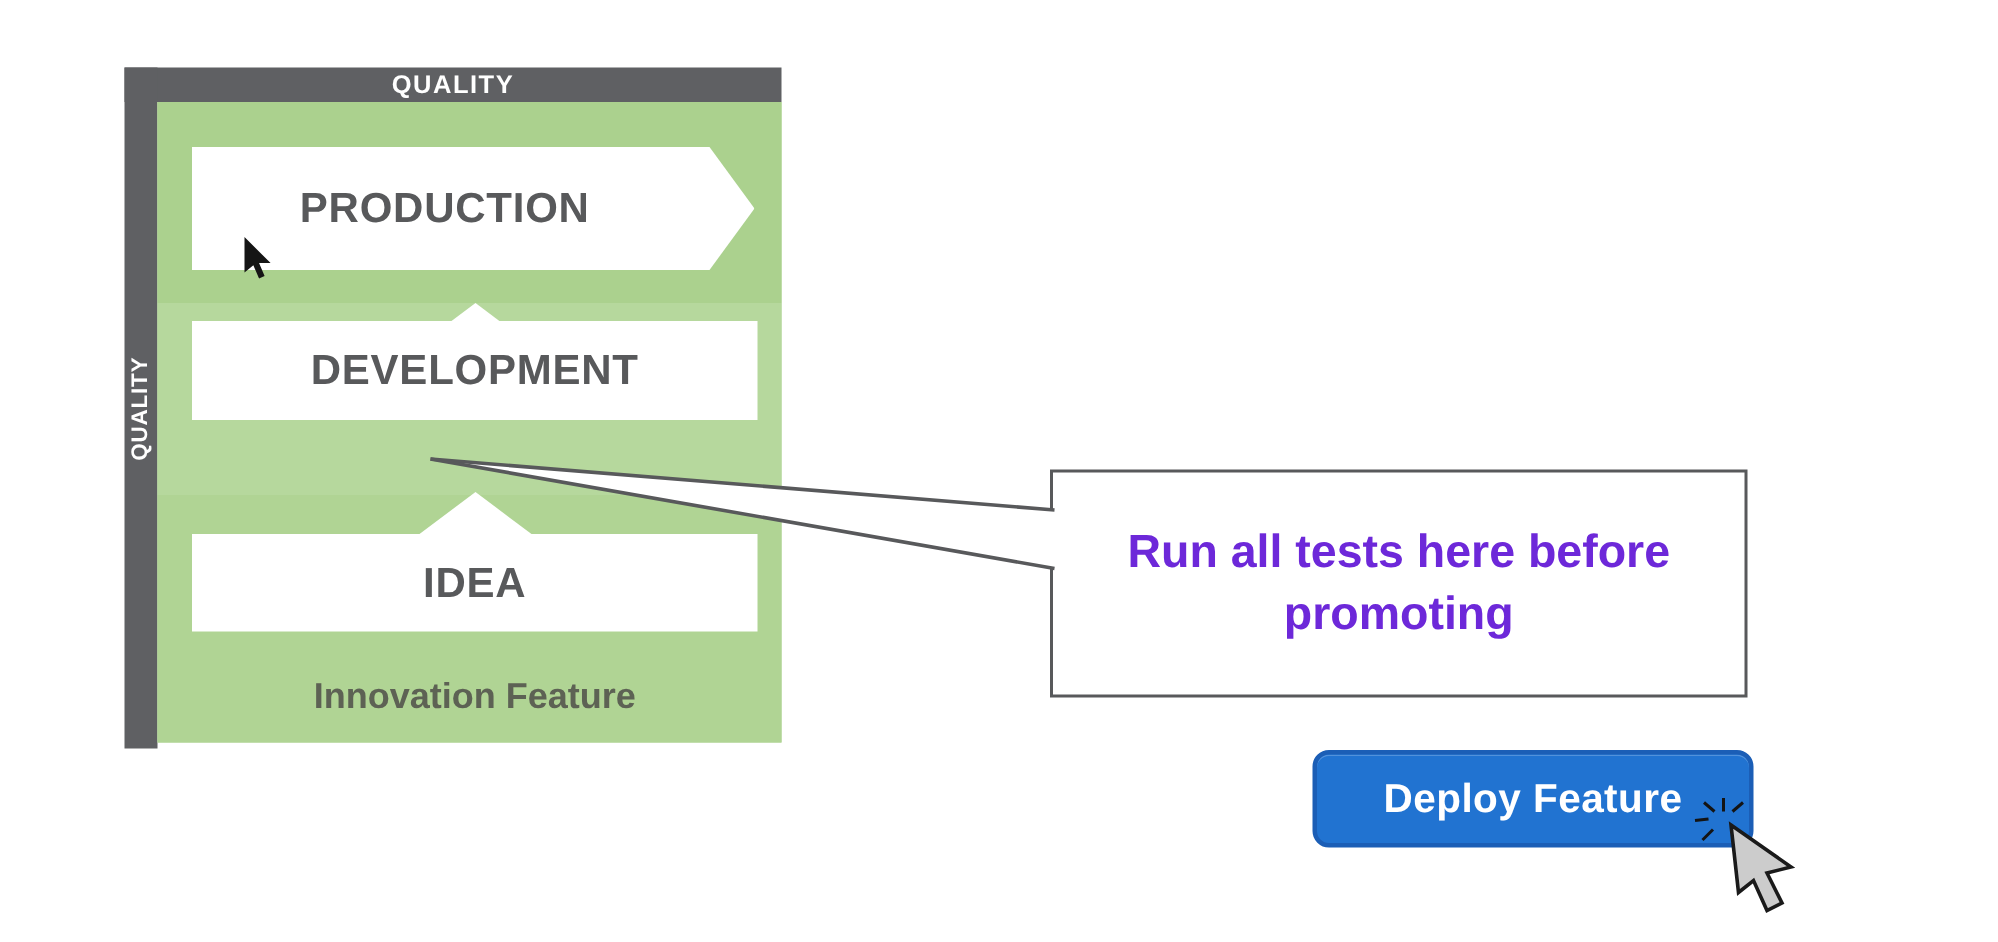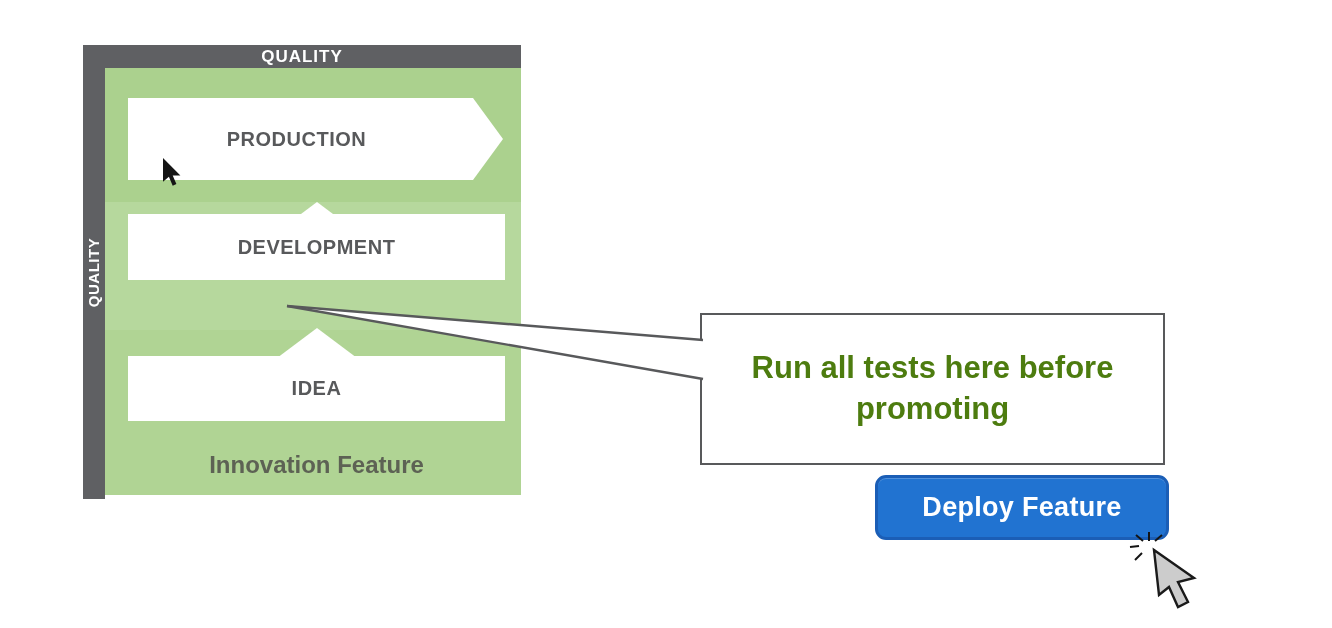--- a/index.html
+++ b/index.html
@@ -15,46 +15,46 @@
   .bar-left span{transform:rotate(-90deg);white-space:nowrap;color:#ffffff;font-weight:bold;
                  font-size:15px;letter-spacing:.5px;}
 
   .plot{position:absolute;left:105px;top:68px;width:416px;height:427px;background:#abd18e;}
   .band{position:absolute;left:0;width:100%;}
   .band1{top:0;height:134px;background:#abd18e;}
   .band2{top:134px;height:128px;background:#b6d89d;}
   .band3{top:262px;height:165px;background:#b0d494;}
 
   .stage{position:absolute;background:#ffffff;display:flex;align-items:center;justify-content:center;}
-  .stage span{color:#58595b;font-weight:bold;font-size:20px;letter-spacing:.5px;}
+  .stage span{color:#58595b;font-weight:bold;font-size:28px;letter-spacing:.5px;}
   .stage-prod{left:23px;top:30px;width:375px;height:82px;
               clip-path:polygon(0 0,92% 0,100% 50%,92% 100%,0 100%);}
   .stage-prod span{margin-right:38px;}
   .stage-dev{left:23px;top:146px;width:377px;height:66px;}
   .stage-idea{left:23px;top:288px;width:377px;height:65px;}
 
   .chev{position:absolute;width:80px;height:30px;background:#ffffff;
         clip-path:polygon(50% 0,100% 100%,0 100%);}
   .chev1{left:172px;top:134px;}
   .chev2{left:172px;top:260px;}
 
   .caption{position:absolute;left:23px;top:383px;width:377px;text-align:center;
            color:#5d6254;font-weight:bold;font-size:24px;}
 
   
   .callout{position:absolute;left:700px;top:313px;width:465px;height:152px;background:#ffffff;
            border:2px solid #58595b;box-sizing:border-box;display:flex;align-items:center;
            justify-content:center;text-align:center;padding:0 18px;}
-  .callout span{color:#4d7c0f;font-weight:bold;font-size:31px;line-height:1.32;}
+  .callout span{color:#6d28d9;font-weight:bold;font-size:31px;line-height:1.32;}
 
   
   .overlay{position:absolute;left:0;top:0;pointer-events:none;}
 
   
-  .deploy{position:absolute;left:875px;top:475px;width:294px;height:65px;background:#2173d1;
+  .deploy{position:absolute;left:875px;top:500px;width:294px;height:65px;background:#2173d1;
           border:3px solid #1b5eb6;border-radius:11px;cursor:pointer;
           box-shadow:inset 0 1px 0 rgba(255,255,255,.22);}
   .deploy span{color:#ffffff;font-weight:bold;font-size:27px;letter-spacing:.3px;}
 
   .clickcursor{position:absolute;left:1128px;top:530px;pointer-events:none;}
 </style>
 </head>
 <body>
 
 <div class="canvas">

